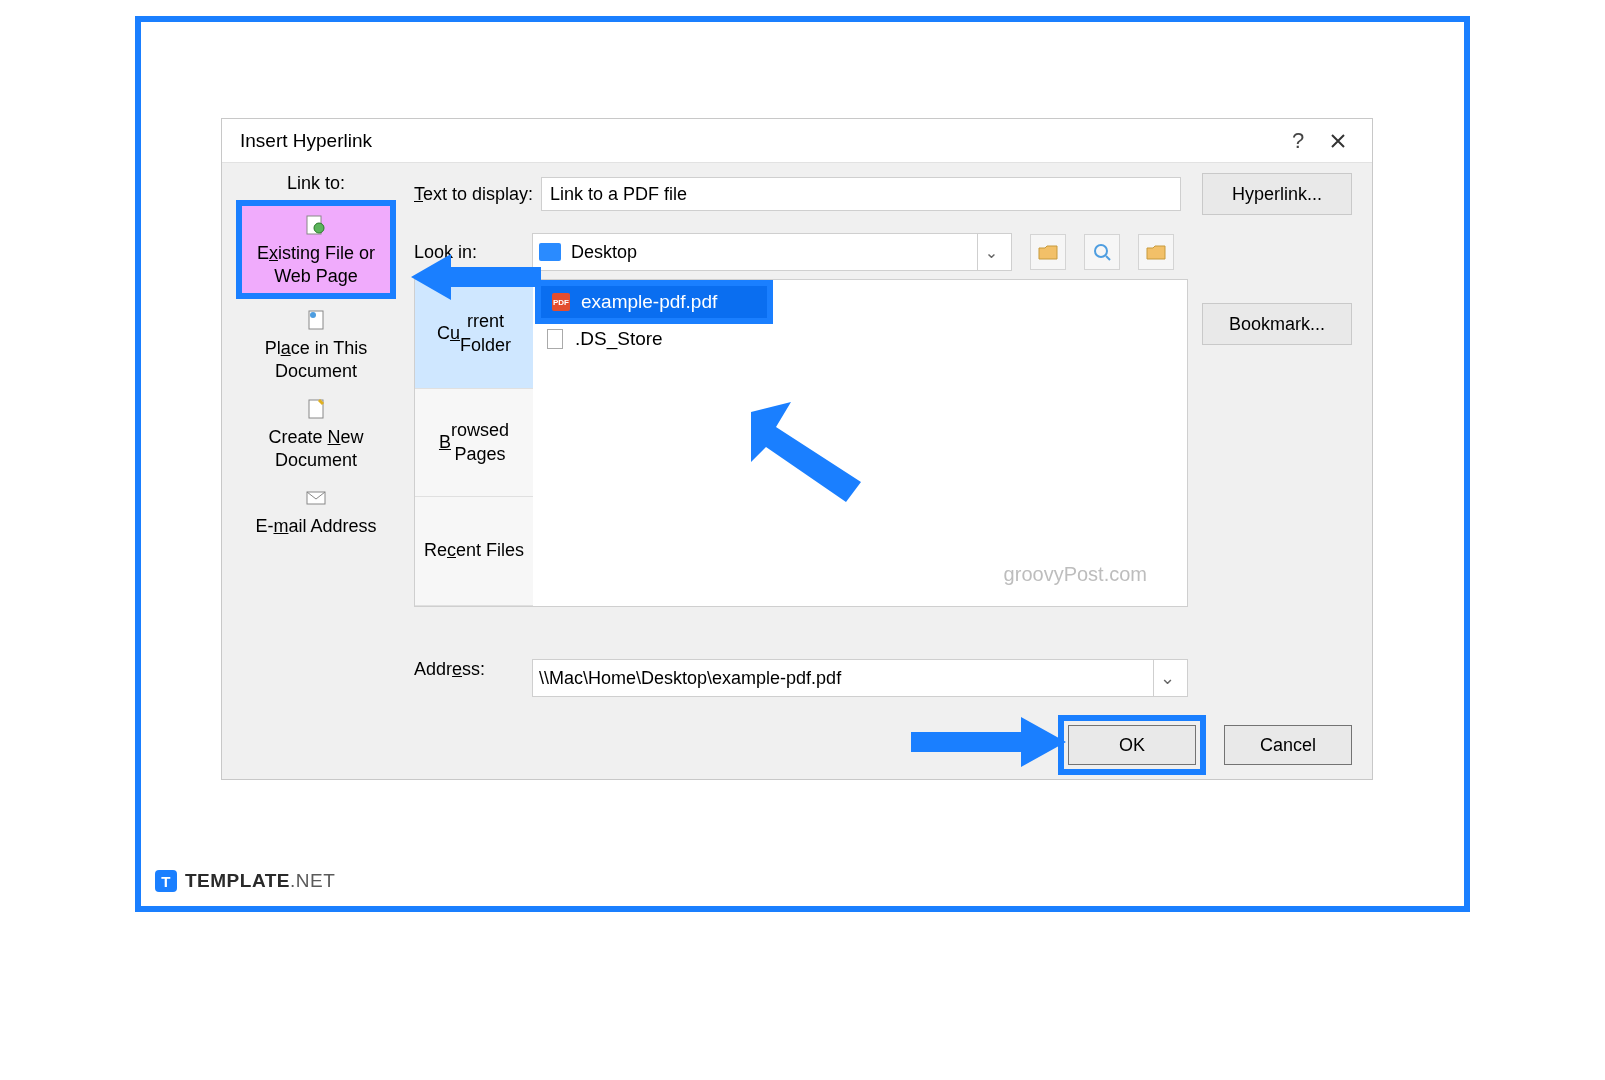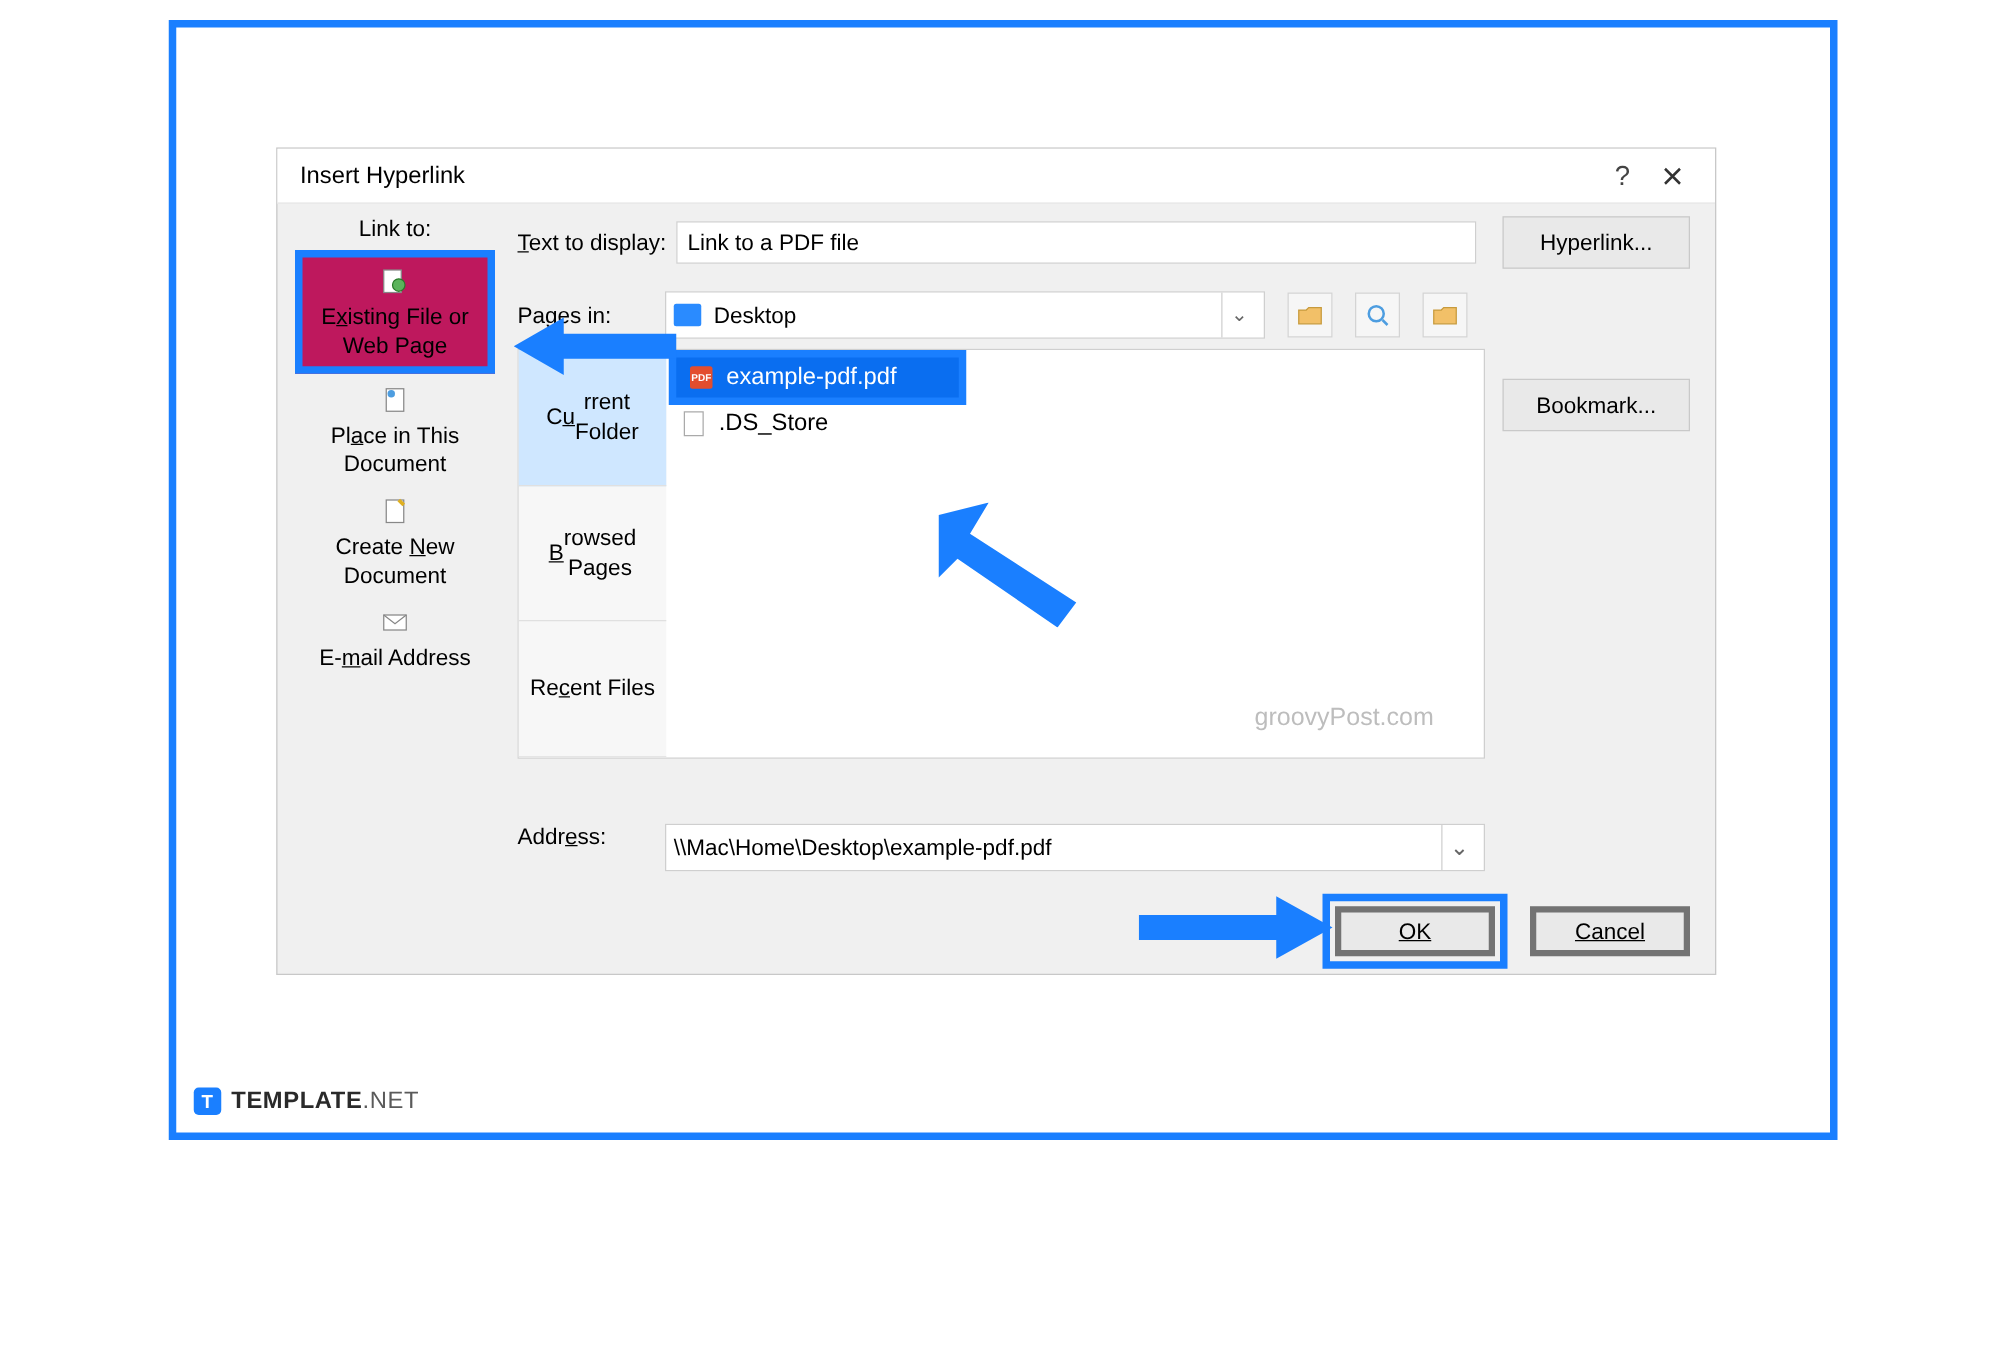--- a/index.html
+++ b/index.html
@@ -58,21 +58,21 @@
   .linkto-item {
     display: flex; flex-direction: column; align-items: center;
     text-align: center;
     font-size: 18px;
     padding: 6px 4px;
     cursor: pointer;
     line-height: 1.25;
     margin-bottom: 2px;
   }
   .linkto-item.selected {
-    background: #be185d;
+    background: #f0abfc;
     border: 6px solid #1a7fff;
   }
   .linkto-item .icon {
     width: 26px; height: 26px;
     margin-bottom: 4px;
     display: flex; align-items: center; justify-content: center;
   }
 
   .text-to-display {
     position: absolute;
@@ -232,25 +232,24 @@
   .footer {
     position: absolute;
     left: 0; right: 0; bottom: 0;
     height: 68px;
     display: flex; justify-content: flex-end; align-items: center;
     padding-right: 20px;
     gap: 18px;
   }
   .ok-btn, .cancel-btn {
     width: 128px; height: 40px;
-    border: 5px solid #737373;
+    border: 1px solid #737373;
     background: #e9e9e9;
     font-size: 18px;
     cursor: pointer;
-    text-decoration: underline;
   }
   .ok-wrap {
     border: 6px solid #1a7fff;
     padding: 4px;
     display: flex;
   }
 
   
   .arrow {
     position: absolute;
@@ -344,21 +343,21 @@
       </div>
 
       <div class="text-to-display">
         <span><u class="accesskey">T</u>ext to display:</span>
         <input type="text" value="Link to a PDF file" style="">
       </div>
 
       <button class="screentip-btn">Hyperlink...</button>
 
       <div class="lookin-row">
-        <span class="lookin-label">Pages in:</span>
+        <span class="lookin-label">Look in:</span>
         <div class="lookin-combo">
           <span class="folder-glyph"></span>
           <span class="txt">Desktop</span>
           <span class="dd">⌄</span>
         </div>
         <span class="tool-btn">
           <svg width="20" height="18" viewBox="0 0 20 18">
               <path d="M1 5 h6 l2 -2 h10 v13 h-18 z" fill="#f2c068" stroke="#c79a3c"></path>
             </svg>
         </span>

